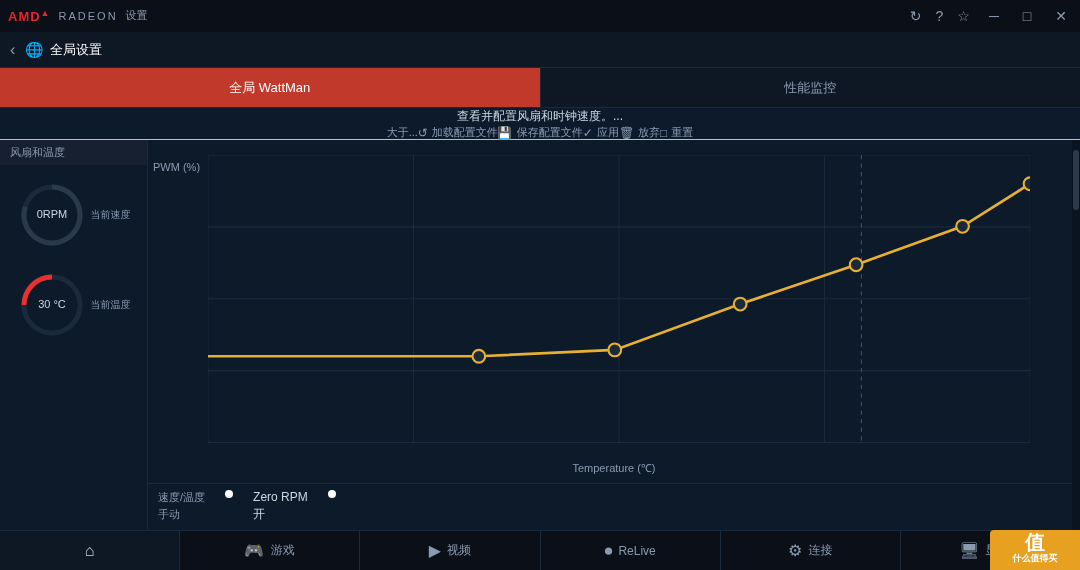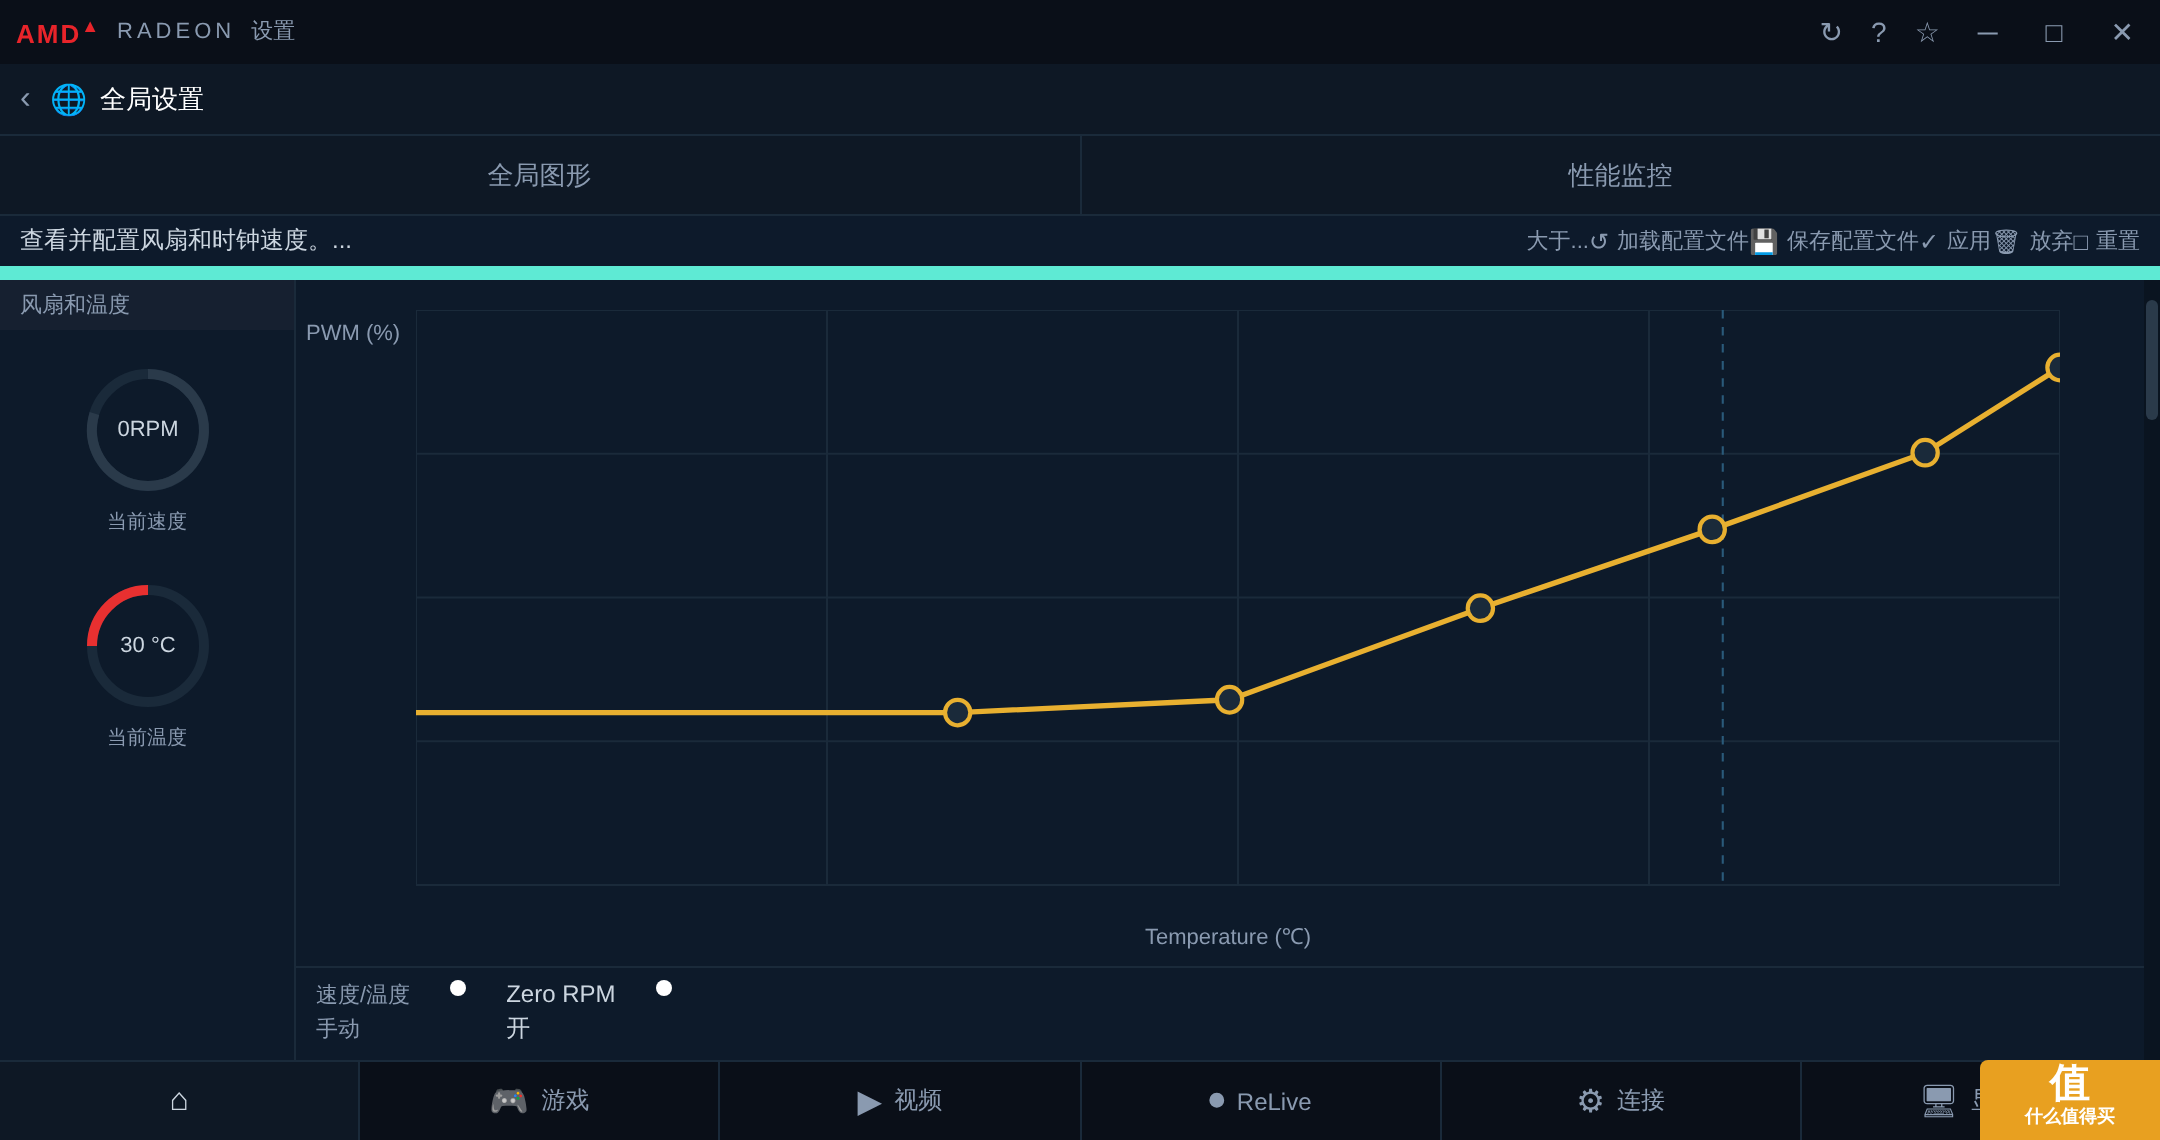--- a/index.html
+++ b/index.html
@@ -110,22 +110,23 @@
       color: #fff;
     }
 
     
     #toolbar {
       height: 32px;
       background: #0d1a2b;
       display: flex;
       align-items: center;
       padding: 0 10px;
-      border-bottom: 7px solid #5eead4;
+      border-bottom: 1px solid #5eead4;
       justify-content: space-between;
+      flex-direction: column;
     }
     #toolbar-right {
       display: flex;
       align-items: center;
     }
     .toolbar-btn {
       display: flex;
       align-items: center;
       gap: 4px;
       color: #8a9ab0;
@@ -159,21 +160,21 @@
     #gauges {
       flex: 1;
       display: flex;
       flex-direction: column;
       align-items: center;
       padding: 15px 0;
       gap: 20px;
     }
     .gauge-container {
       display: flex;
-      flex-direction: column;
+      flex-direction: row;
       align-items: center;
       gap: 4px;
     }
     .gauge {
       width: 70px;
       height: 70px;
       position: relative;
     }
     .gauge svg {
       width: 70px;
@@ -324,21 +325,21 @@
   </div>
 </div>
 
 <div id="navbar">
   <span id="back-btn">‹</span>
   <span id="globe-icon">🌐</span>
   <span id="nav-title">全局设置</span>
 </div>
 
 <div id="tabbar">
-  <div class="tab">全局图形</div>
+  <div class="tab active">全局 WattMan</div>
   <div class="tab">性能监控</div>
 </div>
 
 <div id="toolbar">
   <span id="toolbar-info">查看并配置风扇和时钟速度。...</span>
   <div id="toolbar-right">
     <div class="toolbar-btn">
       <span>大于...</span>
     </div>
     <div class="toolbar-btn">

